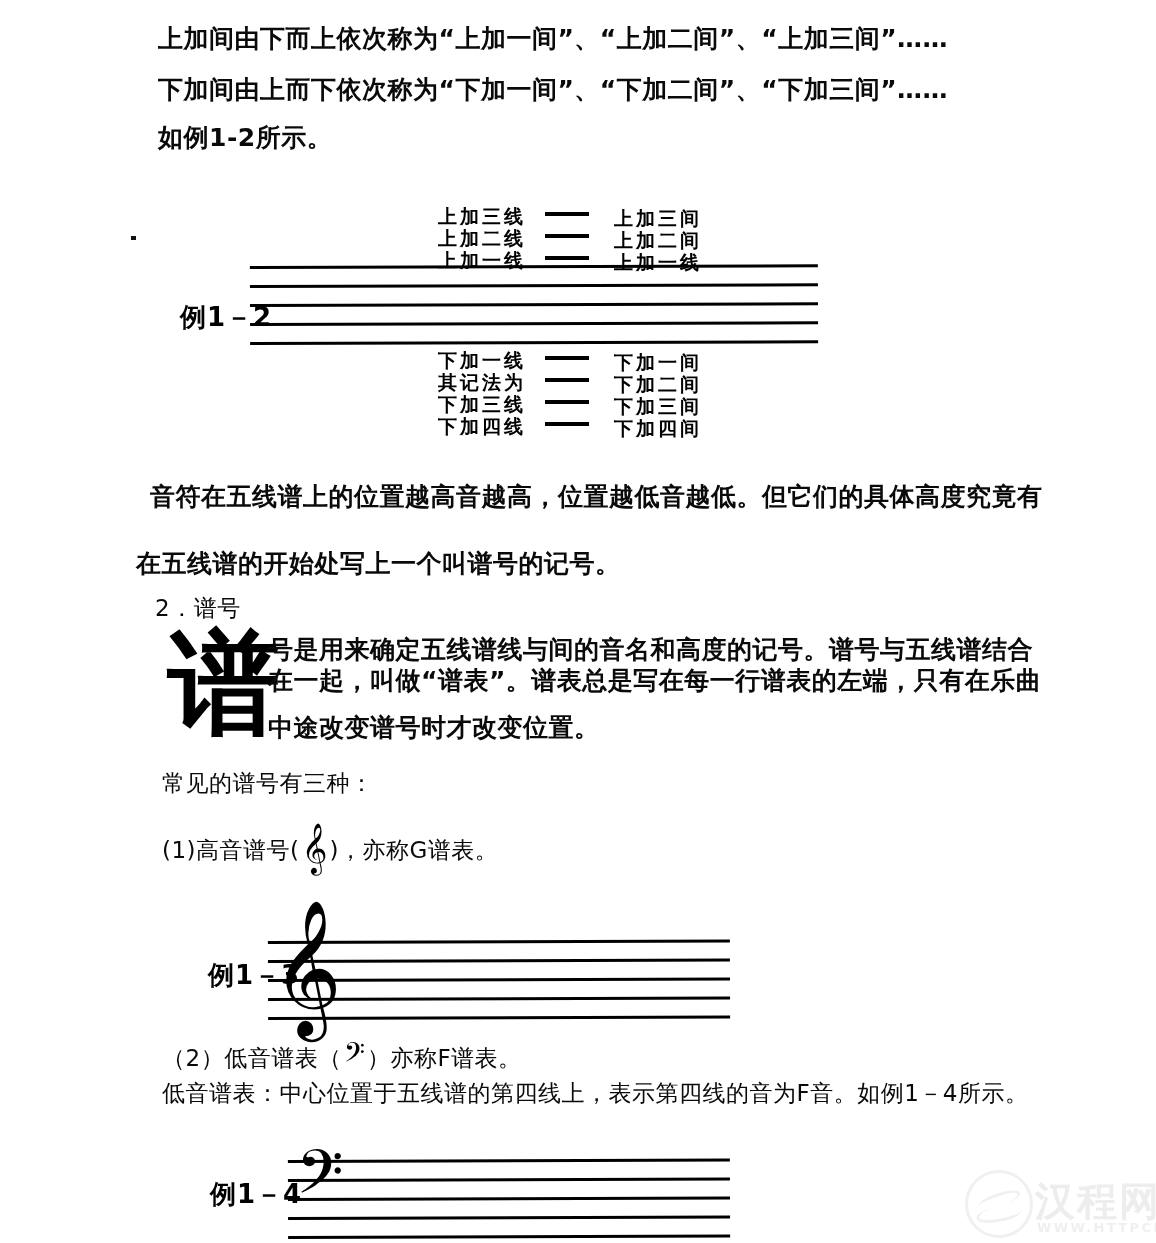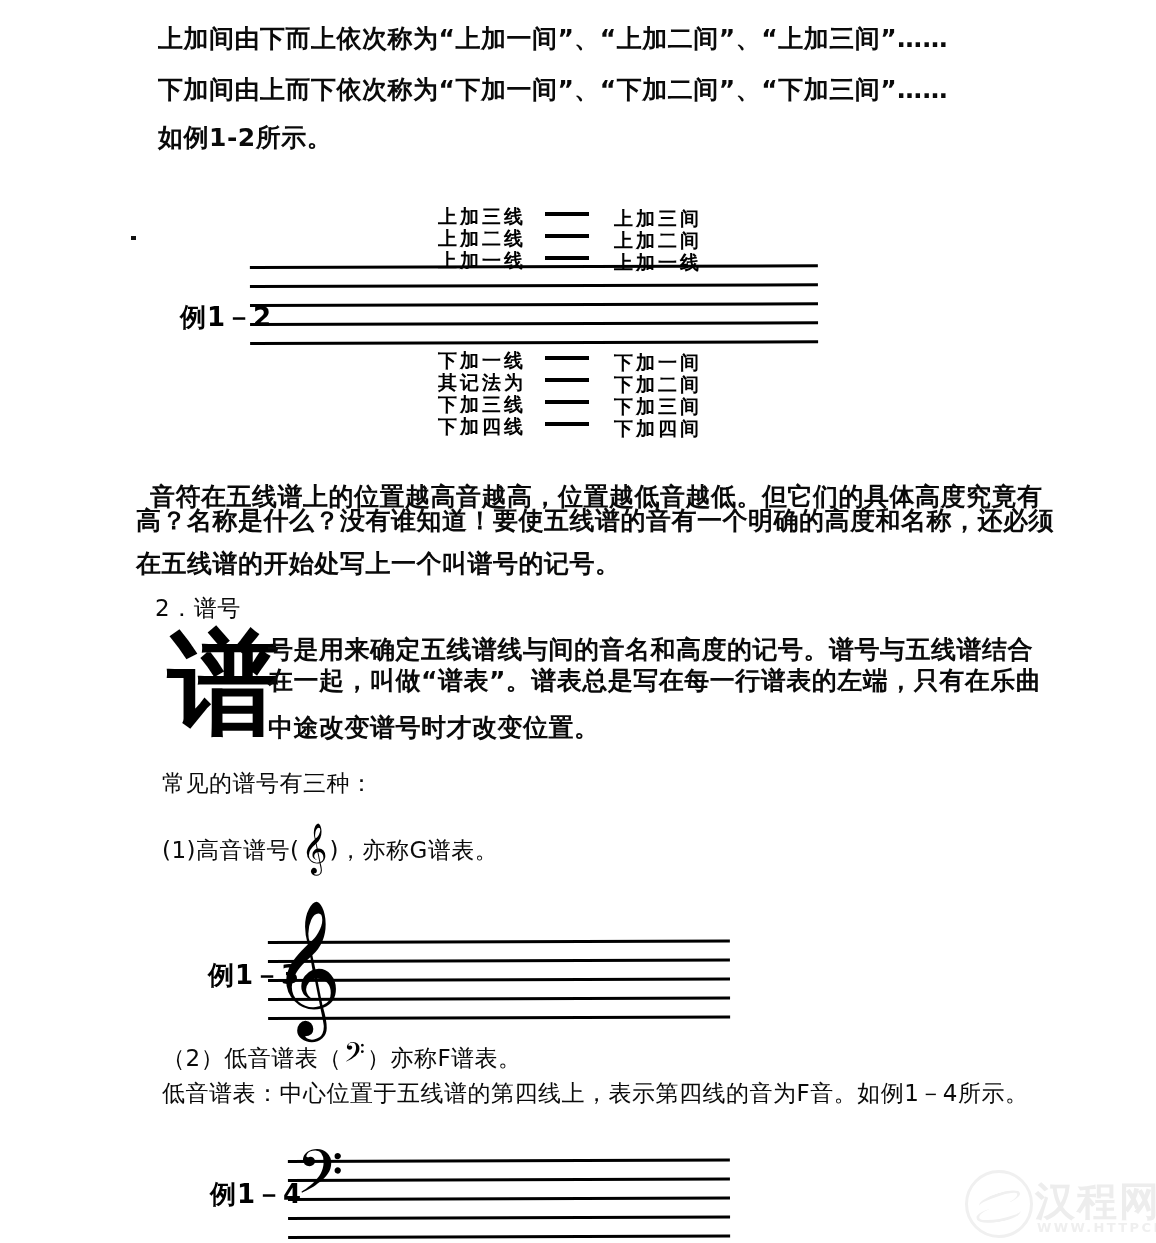--- a/index.html
+++ b/index.html
@@ -245,21 +245,20 @@
       <div class="ledger-row" style="top:44px;">
         <div class="ledger-label-left">下加三线</div>
         <div class="ledger-tick"></div>
         <div class="ledger-label-right">下加三间</div>
       </div>
     </div>
 
   </div>
 
   <div class="para-line" style="left:150px; top:484px;">音符在五线谱上的位置越高音越高，位置越低音越低。但它们的具体高度究竟有</div>
-  <div class="para-line" style="left:136px; top:508px;">高？名称是什么？没有谁知道！要使五线谱的音有一个明确的高度和名称，还必须</div>
   <div class="para-line" style="left:136px; top:551px;">在五线谱的开始处写上一个叫谱号的记号。</div>
 
   <div class="para-line light" style="left:155px; top:597px; font-size:23px;">2．谱号</div>
 
   <div class="dropcap" style="left:168px; top:632px;">谱</div>
 
   <div class="para-line" style="left:268px; top:637px;">号是用来确定五线谱线与间的音名和高度的记号。谱号与五线谱结合</div>
   <div class="para-line" style="left:268px; top:668px;">在一起，叫做“谱表”。谱表总是写在每一行谱表的左端，只有在乐曲</div>
   <div class="para-line" style="left:268px; top:715px;">中途改变谱号时才改变位置。</div>
 

